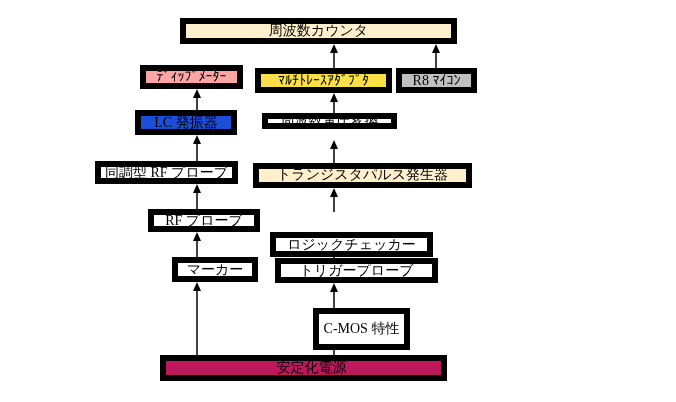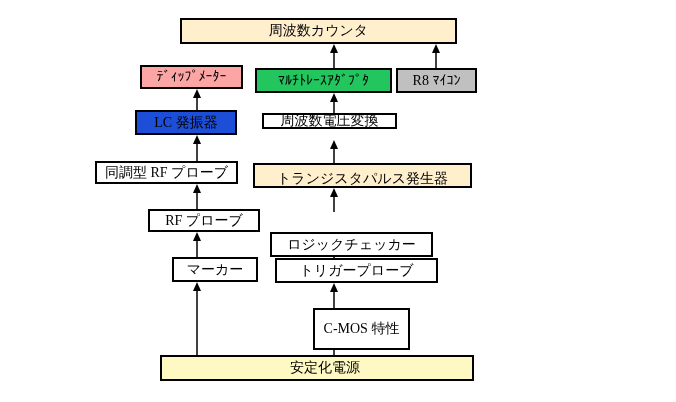--- a/index.html
+++ b/index.html
@@ -18,21 +18,21 @@
   #edges {
     position: absolute;
     left: 0;
     top: 0;
     width: 676px;
     height: 402px;
   }
   .node {
     position: absolute;
     box-sizing: border-box;
-    border: 2px solid #d946ef;
+    border: 6px solid #d946ef;
     display: flex;
     align-items: center;
     justify-content: center;
     font-size: 14px;
     line-height: 1;
     color: #000000;
     white-space: nowrap;
   }
 </style>
 </head>
@@ -93,21 +93,21 @@
         <polygon points="436,44 432,53 440,53" fill="#000000"></polygon>
       </g>
     </svg>
 
 <div class="node" style="left: 180px; top: 18px; width: 277px; height: 26px; background: rgb(255, 239, 205); border-color: rgb(0, 0, 0);">
       <span>周波数カウンタ</span>
     </div>
     <div class="node" style="left: 140px; top: 65px; width: 103px; height: 24px; background: #fca5a5; border-color: rgb(0, 0, 0);">
       <span>ﾃﾞｨｯﾌﾟﾒｰﾀｰ</span>
     </div>
-    <div class="node" style="left: 255px; top: 68px; width: 137px; height: 25px; background: #22c55e; border-color: rgb(0, 0, 0);">
+    <div class="node" style="left: 255px; top: 68px; width: 137px; height: 25px; background: #fde047; border-color: rgb(0, 0, 0);">
       <span>ﾏﾙﾁﾄﾚｰｽｱﾀﾞﾌﾟﾀ</span>
     </div>
     <div class="node" style="left: 396px; top: 68px; width: 81px; height: 25px; background: rgb(192, 192, 192); border-color: rgb(0, 0, 0);">
       <span>R8 ﾏｲｺﾝ</span>
     </div>
     <div class="node" style="left: 135px; top: 110px; width: 102px; height: 25px; background: #1d4ed8; border-color: rgb(0, 0, 0);">
       <span>LC 発振器</span>
     </div>
     <div class="node" style="left: 262px; top: 113px; width: 135px; height: 16px; background: rgb(255, 255, 255); border-color: rgb(0, 0, 0);">
       <span>周波数電圧変換</span>
@@ -126,16 +126,16 @@
     </div>
     <div class="node" style="left: 172px; top: 257px; width: 86px; height: 25px; background: rgb(255, 255, 255); border-color: rgb(0, 0, 0);">
       <span>マーカー</span>
     </div>
     <div class="node" style="left: 275px; top: 258px; width: 163px; height: 25px; background: rgb(255, 255, 255); border-color: rgb(0, 0, 0);">
       <span>トリガープローブ</span>
     </div>
     <div class="node" style="left: 313px; top: 308px; width: 97px; height: 42px; background: rgb(255, 255, 255); border-color: rgb(0, 0, 0); text-align: center;">
       <span>C-MOS 特性</span>
     </div>
-    <div class="node" style="left: 160px; top: 355px; width: 314px; height: 26px; background: #fef9c3; border-color: rgb(0, 0, 0); padding-left: 16px;">
+    <div class="node" style="left: 160px; top: 355px; width: 287px; height: 26px; background: #be185d; border-color: rgb(0, 0, 0); padding-left: 16px;">
       <span>安定化電源</span>
     </div>
   </div>
 
 </body></html>

